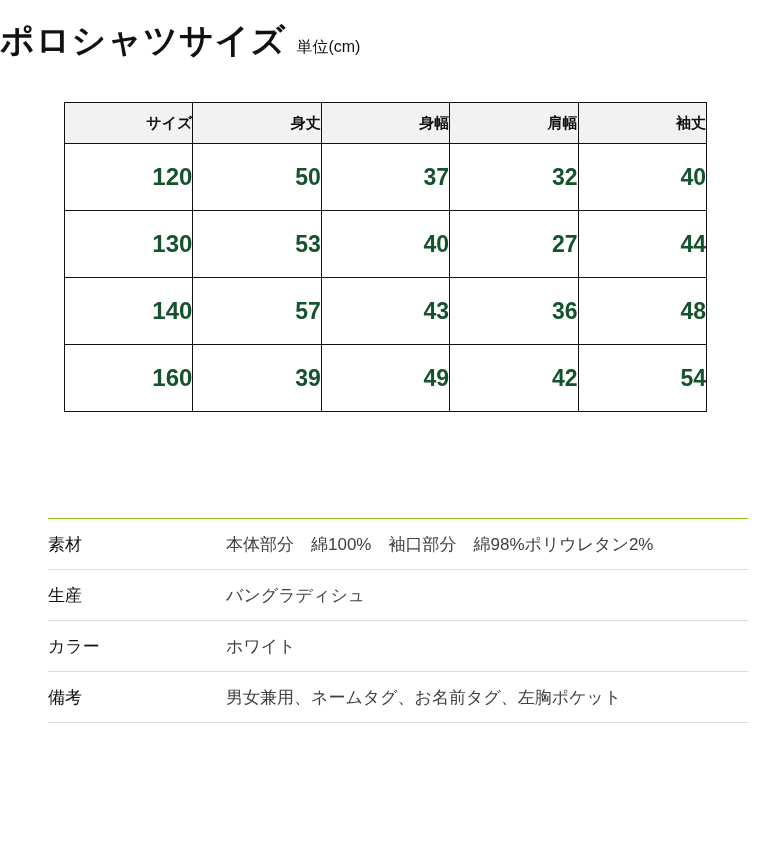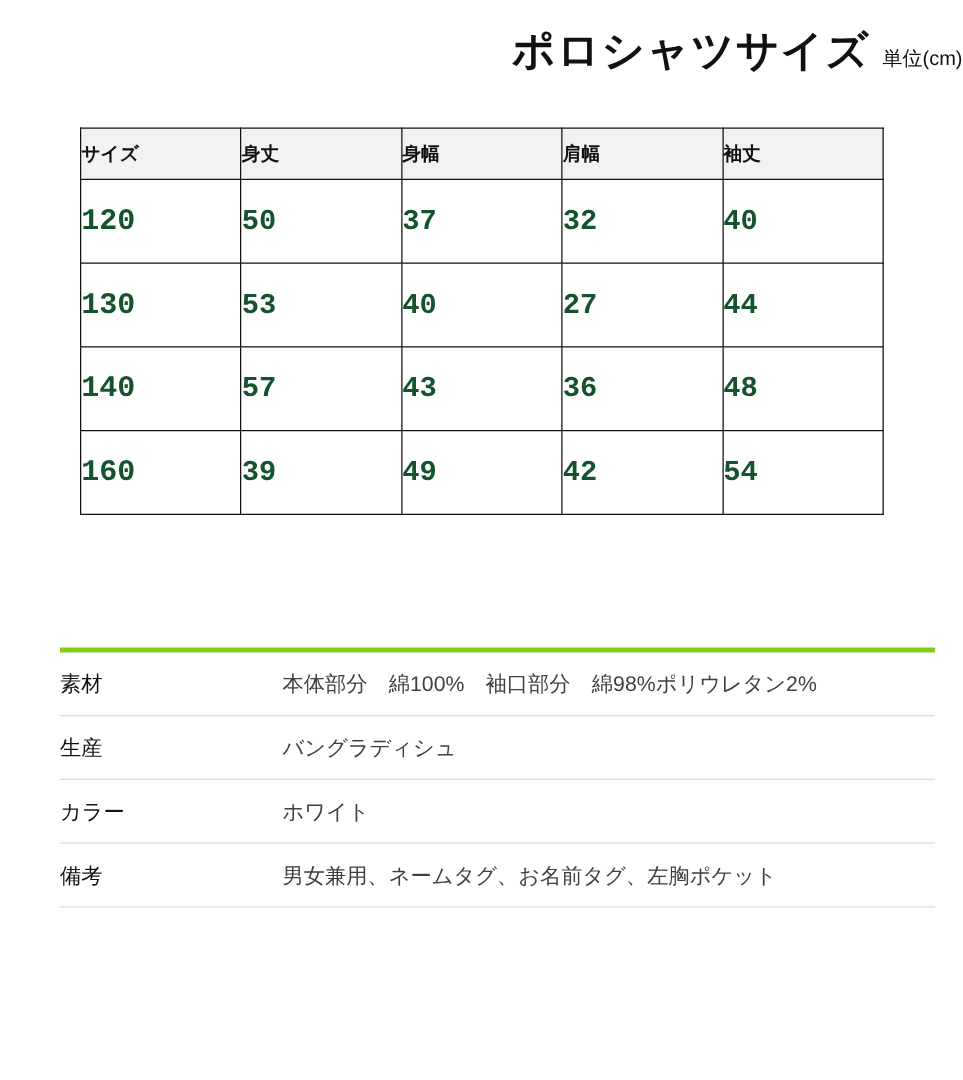--- a/index.html
+++ b/index.html
@@ -20,21 +20,21 @@
     height: 864px;
     background: #ffffff;
   }
 
   
   .title-row {
     position: absolute;
     left: 0;
     top: 18px;
     width: 770px;
-    text-align: right;
+    text-align: left;
     white-space: nowrap;
   }
   .title-main {
     font-size: 34px;
     font-weight: 700;
     letter-spacing: 1px;
     color: #111111;
     vertical-align: baseline;
   }
   .title-unit {
@@ -53,24 +53,23 @@
     width: 643px;
   }
   table.size-table {
     border-collapse: collapse;
     width: 643px;
     table-layout: fixed;
   }
   table.size-table th,
   table.size-table td {
     border: 1px solid #111111;
-    text-align: left;
+    text-align: right;
     vertical-align: middle;
     padding: 0;
-    font-family: Liberation Mono, monospace;
   }
   table.size-table thead th {
     height: 40px;
     background: #f2f2f2;
     font-size: 15px;
     font-weight: 700;
     color: #111111;
   }
   table.size-table tbody td {
     height: 66px;
@@ -90,21 +89,21 @@
     top: 518px;
     width: 700px;
   }
   .spec-row {
     display: flex;
     align-items: center;
     height: 50px;
     border-bottom: 1px solid #dcdcdc;
   }
   .spec-row:first-child {
-    border-top: 4px solid #84cc16;
+    border-top: 1px solid #84cc16;
   }
   .spec-label {
     width: 178px;
     flex: 0 0 178px;
     font-size: 17px;
     font-weight: 400;
     color: #111111;
   }
   .spec-value {
     flex: 1 1 auto;

